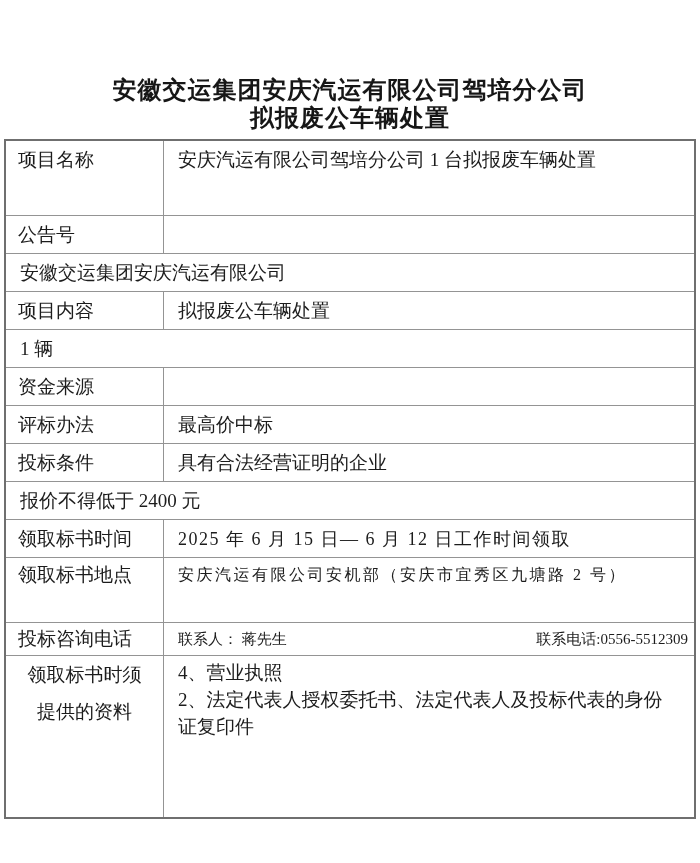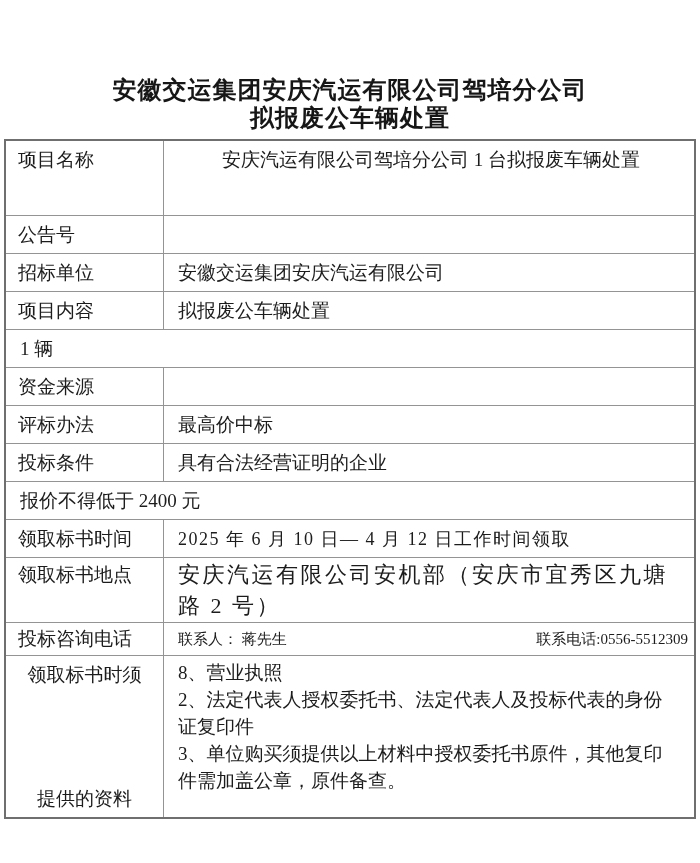--- a/index.html
+++ b/index.html
@@ -53,47 +53,47 @@
     box-sizing: border-box;
     padding-left: 14px;
     padding-right: 20px;
     display: flex;
     align-items: center;
     font-size: 19px;
   }
   
   .r-s { height: 38px; justify-content: flex-end; }
   
-  .r0 { height: 74px; gap: 44px; }
+  .r0 { height: 74px; }
   .r0 .lbl { align-items: flex-start; line-height: 37px; }
   .r0 .val { display: block; line-height: 37px; }
   
   .r10 { height: 65px; }
   .r10 .lbl { align-items: flex-start; line-height: 31px; padding-top: 1px; }
   .r10 .val {
     display: block;
     line-height: 31px;
     padding-top: 1px;
-    font-size: 22px;
+    font-size: 16px;
     letter-spacing: 2.5px;
   }
   
   .r9 .val { letter-spacing: 1.5px; font-size: 18px; }
   
   .r11 { height: 33px; }
   .r11 .val {
     font-size: 15px;
     justify-content: space-between;
     padding-right: 6px;
   }
   
   .r12 { height: 162px; }
   .r12 .lbl {
     flex-direction: column;
-    justify-content: space-between;
+    justify-content: flex-start;
     text-align: center;
     padding-left: 0;
     line-height: 37px;
   }
   .r12 .val {
     display: block;
     line-height: 27px;
     padding-top: 3px;
   }
 </style>
@@ -113,21 +113,20 @@
       <div class="lbl">项目名称</div>
       <div class="val">安庆汽运有限公司驾培分公司 1 台拟报废车辆处置</div>
     </div>
 
     <div class="row r-s">
       <div class="lbl">公告号</div>
       <div class="val"></div>
     </div>
 
     <div class="row r-s">
-      <div class="lbl">招标单位</div>
       <div class="val">安徽交运集团安庆汽运有限公司</div>
     </div>
 
     <div class="row r-s">
       <div class="lbl">项目内容</div>
       <div class="val">拟报废公车辆处置</div>
     </div>
 
     <div class="row r-s">
       <div class="val">1 辆</div>
@@ -147,21 +146,21 @@
       <div class="lbl">投标条件</div>
       <div class="val">具有合法经营证明的企业</div>
     </div>
 
     <div class="row r-s">
       <div class="val">报价不得低于 2400 元</div>
     </div>
 
     <div class="row r-s r9">
       <div class="lbl">领取标书时间</div>
-      <div class="val">2025 年 6 月 10 日— 4 月 12 日工作时间领取</div>
+      <div class="val">2025 年 6 月 15 日— 6 月 12 日工作时间领取</div>
     </div>
 
     <div class="row r10">
       <div class="lbl">领取标书地点</div>
       <div class="val">安庆汽运有限公司安机部（安庆市宜秀区九塘路 2 号）</div>
     </div>
 
     <div class="row r11">
       <div class="lbl">投标咨询电话</div>
       <div class="val">
@@ -169,20 +168,19 @@
         <span>联系电话:0556-5512309</span>
       </div>
     </div>
 
     <div class="row r12">
       <div class="lbl">
         <div>领取标书时须</div>
         <div>提供的资料</div>
       </div>
       <div class="val">
-        <div>8、营业执照</div>
+        <div>4、营业执照</div>
         <div>2、法定代表人授权委托书、法定代表人及投标代表的身份证复印件</div>
-        <div>3、单位购买须提供以上材料中授权委托书原件，其他复印件需加盖公章，原件备查。</div>
       </div>
     </div>
 
   </div>
 </div>
 
 </body></html>

